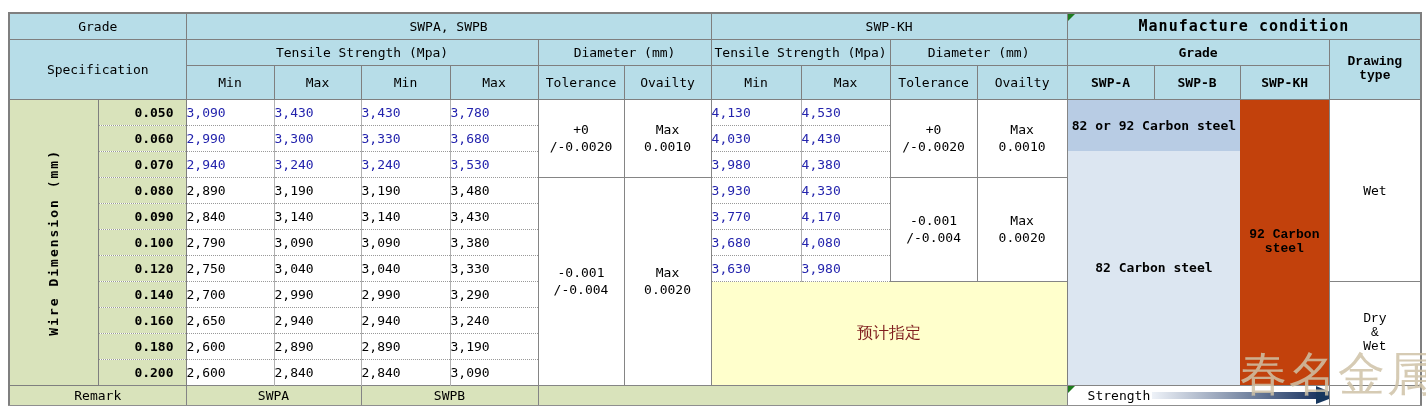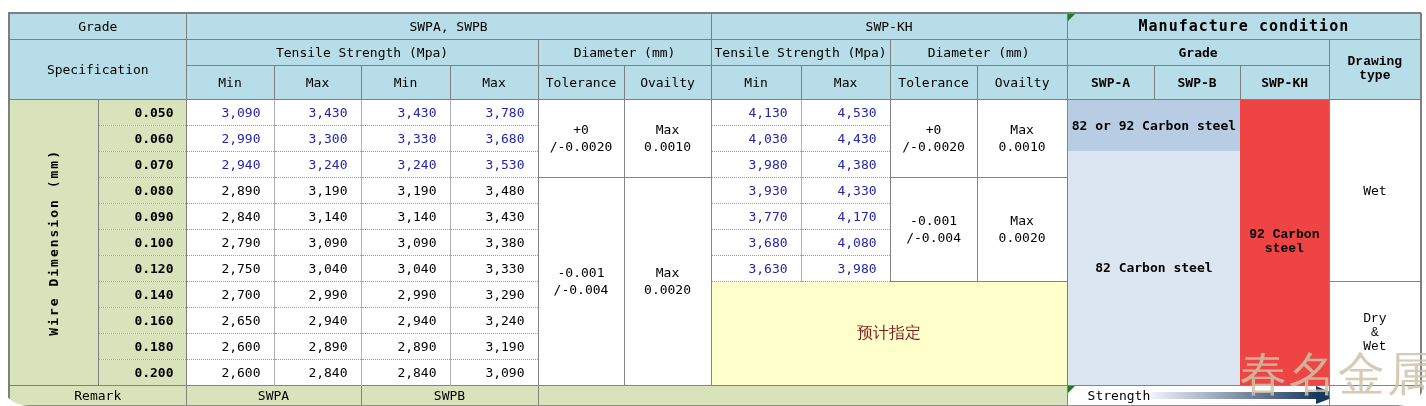--- a/index.html
+++ b/index.html
@@ -1,21 +1,20 @@
 <!DOCTYPE html>
 <html><head>
 <meta charset="utf-8">
 <style>
   html,body { margin:0; padding:0; background:#ffffff; }
   #root {
     position:relative; width:1426px; height:406px; overflow:hidden;
     background:#ffffff;
     font-family:"DejaVu Sans Mono","Liberation Mono",monospace;
     color:#000;
-    border-radius:28px;
   }
   table.spec {
     position:absolute; left:8px; top:12px;
     border-collapse:collapse; table-layout:fixed;
     width:1412px;
     border:2px solid #7f7f7f;
     border-bottom:4px solid #8f8f8f;
     font-size:13px;
   }
   tr { height:26px; }
@@ -31,36 +30,36 @@
   .dimlabel { background:#d9e3bb; border:1px solid #7f7f7f; text-align:center; }
   .vert {
     writing-mode:vertical-rl; transform:rotate(180deg);
     margin:0 auto; font-weight:bold; letter-spacing:2px; font-size:13px;
   }
   .dim {
     background:#d9e3bb; font-weight:bold; text-align:right; padding-right:12px;
     border:1px dotted #999; border-left:1px solid #8f8f8f; border-right:1px solid #7f7f7f;
   }
   .num {
-    background:#fff; text-align:right; padding-right:13px;
+    background:#fff; text-align:left; padding-right:13px;
     border:1px dotted #999; border-left:1px solid #b0b0b0;
   }
   .blue { color:#2424ad; }
   .tolcell {
     background:#fff; text-align:center;
     border:1px solid #858585; white-space:pre-line; line-height:17px;
   }
   .yellow {
     background:#ffffcc; color:#7f1d1d; text-align:center;
     border:1px dotted #999; font-size:16px;
   }
   .cond { text-align:center; font-weight:bold; border:none; }
   .condblue1 { background:#b8cce4; border-left:1px solid #7f7f7f; border-top:1px solid #848484;margin-top:8px; }
   .condblue2 { background:#dce6f1; border-left:1px solid #7f7f7f; border-bottom:1px solid #848484; }
-  .peach { background:#ef4444; border-right:1px solid #848484;margin-left:48px; }
+  .peach { background:#c2410c; border-right:1px solid #848484;margin-left:48px; }
   .wetcell { background:#fff; font-weight:normal; text-align:center; border:1px solid #848484; }
   .rem { background:#d9e3bb; border:1px solid #848485; text-align:center; }
   .remwhite { background:#fff; border:1px solid #848485; }
   .strengthcell {
     background:#fff; border:1px solid #848485; position:relative;
     text-align:left; padding-left:20px;
   }
   .strength-inner { display:flex; align-items:center; gap:2px; }
   .tri-tl {
     position:absolute; left:0; top:0; width:0; height:0;

